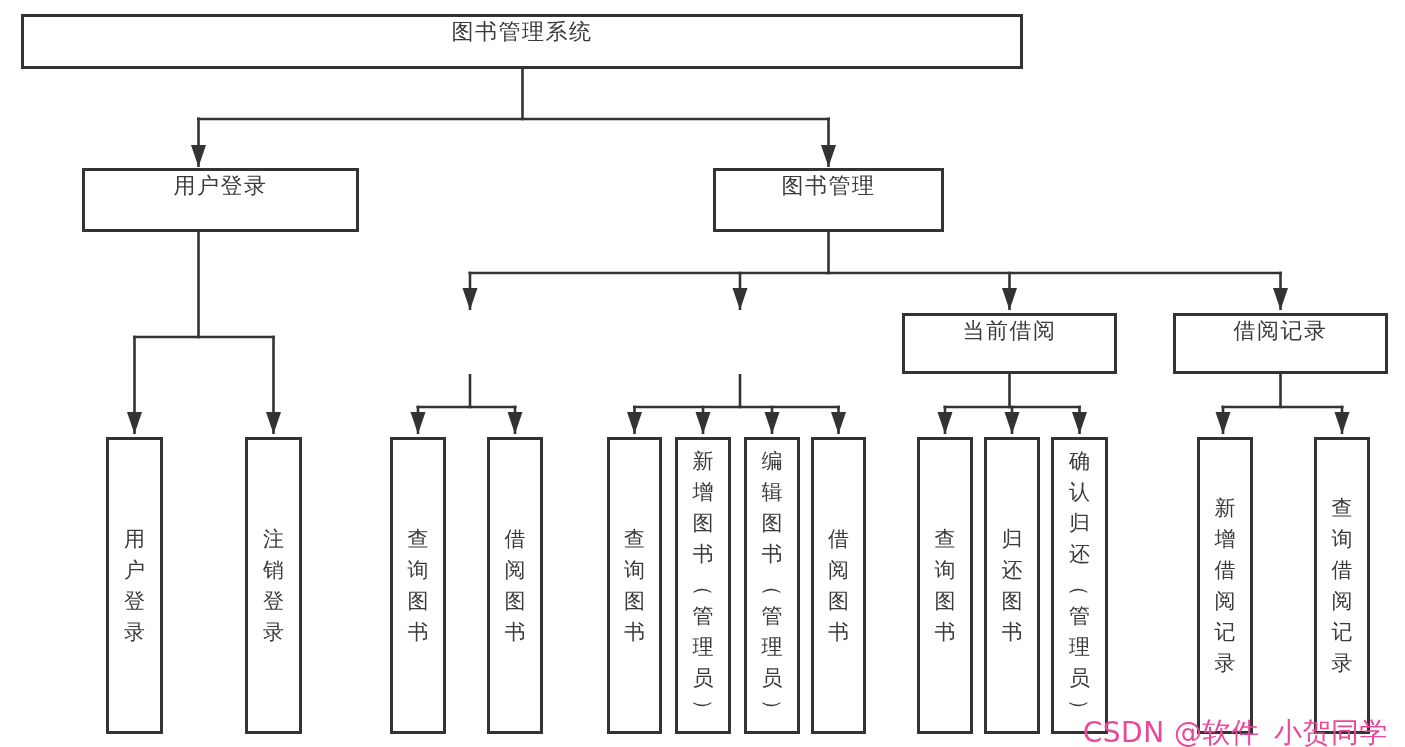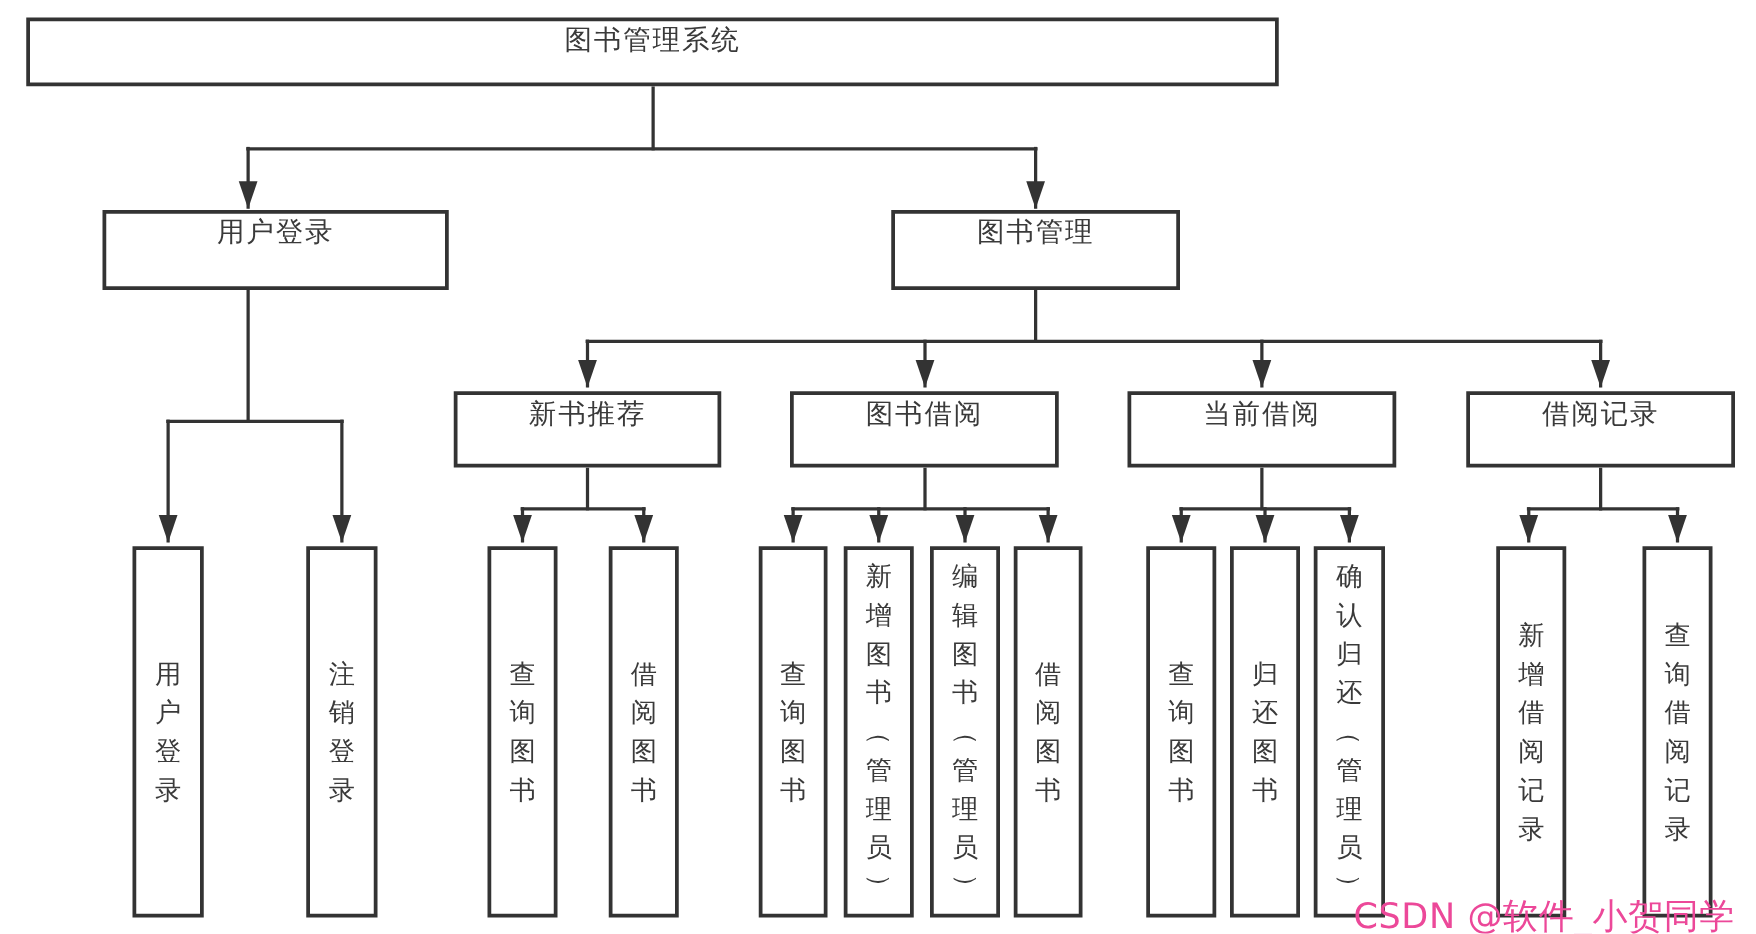--- a/index.html
+++ b/index.html
@@ -92,26 +92,20 @@
     <span class="hlabel">图书管理系统</span>
   </div>
 
   <div class="box" style="left:82px; top:168px; width:277px; height:64px;">
     <span class="hlabel">用户登录</span>
   </div>
   <div class="box" style="left:713px; top:168px; width:231px; height:64px;">
     <span class="hlabel">图书管理</span>
   </div>
 
-  <div class="box" style="left:363px; top:313px; width:214px; height:61px;">
-    <span class="hlabel">新书推荐</span>
-  </div>
-  <div class="box" style="left:632px; top:313px; width:215px; height:61px;">
-    <span class="hlabel">图书借阅</span>
-  </div>
   <div class="box" style="left:1173px; top:313px; width:215px; height:61px;">
     <span class="hlabel">借阅记录</span>
   </div>
   <div class="box" style="left:902px; top:313px; width:215px; height:61px;">
     <span class="hlabel">当前借阅</span>
   </div>
 
   <div class="box leaf" style="left:106px; width:57px;">
     <div class="vtext">
         <span>用</span>

